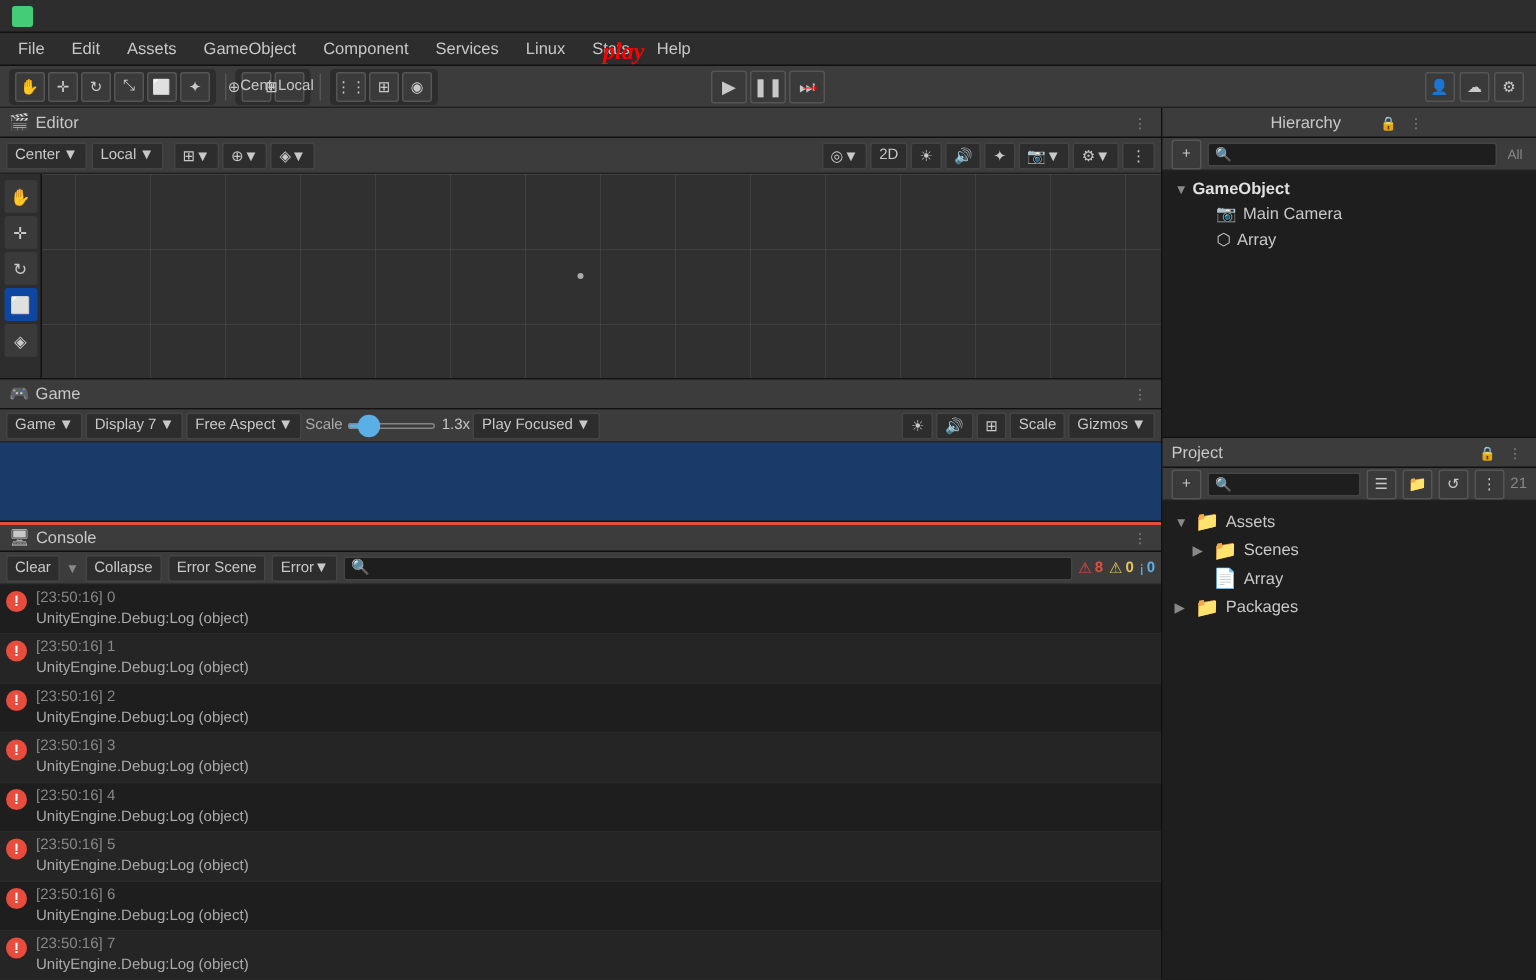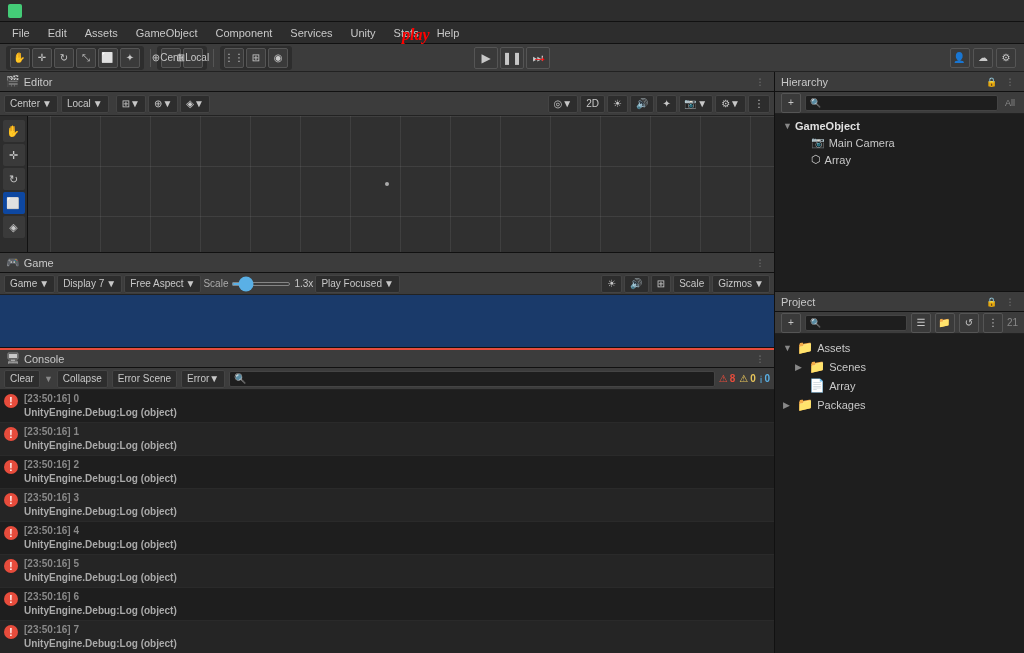--- a/index.html
+++ b/index.html
@@ -345,21 +345,21 @@
       width: 14px; height: 14px;
       min-width: 14px;
       border-radius: 50%;
       display: flex; align-items: center; justify-content: center;
       font-size: 10px;
       font-weight: bold;
       background: #e74c3c;
       color: white;
       margin-top: 2px;
     }
-    .console-text { font-size: 10px; line-height: 1.4; font-weight: bold; }
+    .console-text { font-size: 10px; line-height: 1.4; }
     .console-text .timestamp { color: #888; }
     .console-text .log-text { color: #aaa; }
 
     
     #right-panel {
       width: 249px;
       display: flex;
       flex-direction: column;
     }
 
@@ -368,21 +368,21 @@
       height: 220px;
       display: flex;
       flex-direction: column;
       border-bottom: 1px solid #111;
     }
     #hierarchy-tab-bar {
       height: 20px;
       background: #3c3c3c;
       display: flex;
       align-items: center;
-      justify-content: space-between;
+      justify-content: center;
       padding: 0 6px;
       border-bottom: 1px solid #111;
       gap: 24px;
     }
     #hierarchy-toolbar {
       height: 22px;
       background: #3c3c3c;
       display: flex;
       align-items: center;
       padding: 0 6px;
@@ -488,21 +488,21 @@
   <span class="title-icon"></span>
 </div>
 
 <div id="menu-bar">
   <span class="menu-item">File</span>
   <span class="menu-item">Edit</span>
   <span class="menu-item">Assets</span>
   <span class="menu-item">GameObject</span>
   <span class="menu-item">Component</span>
   <span class="menu-item">Services</span>
-  <span class="menu-item">Unity</span>
+  <span class="menu-item">Linux</span>
   <span class="menu-item">Stats</span>
   <span class="menu-item">Help</span>
 </div>
 
 <div id="toolbar">
 
   <div class="toolbar-group">
     <div class="toolbar-btn">✋</div>
     <div class="toolbar-btn">✛</div>
     <div class="toolbar-btn">↻</div>

